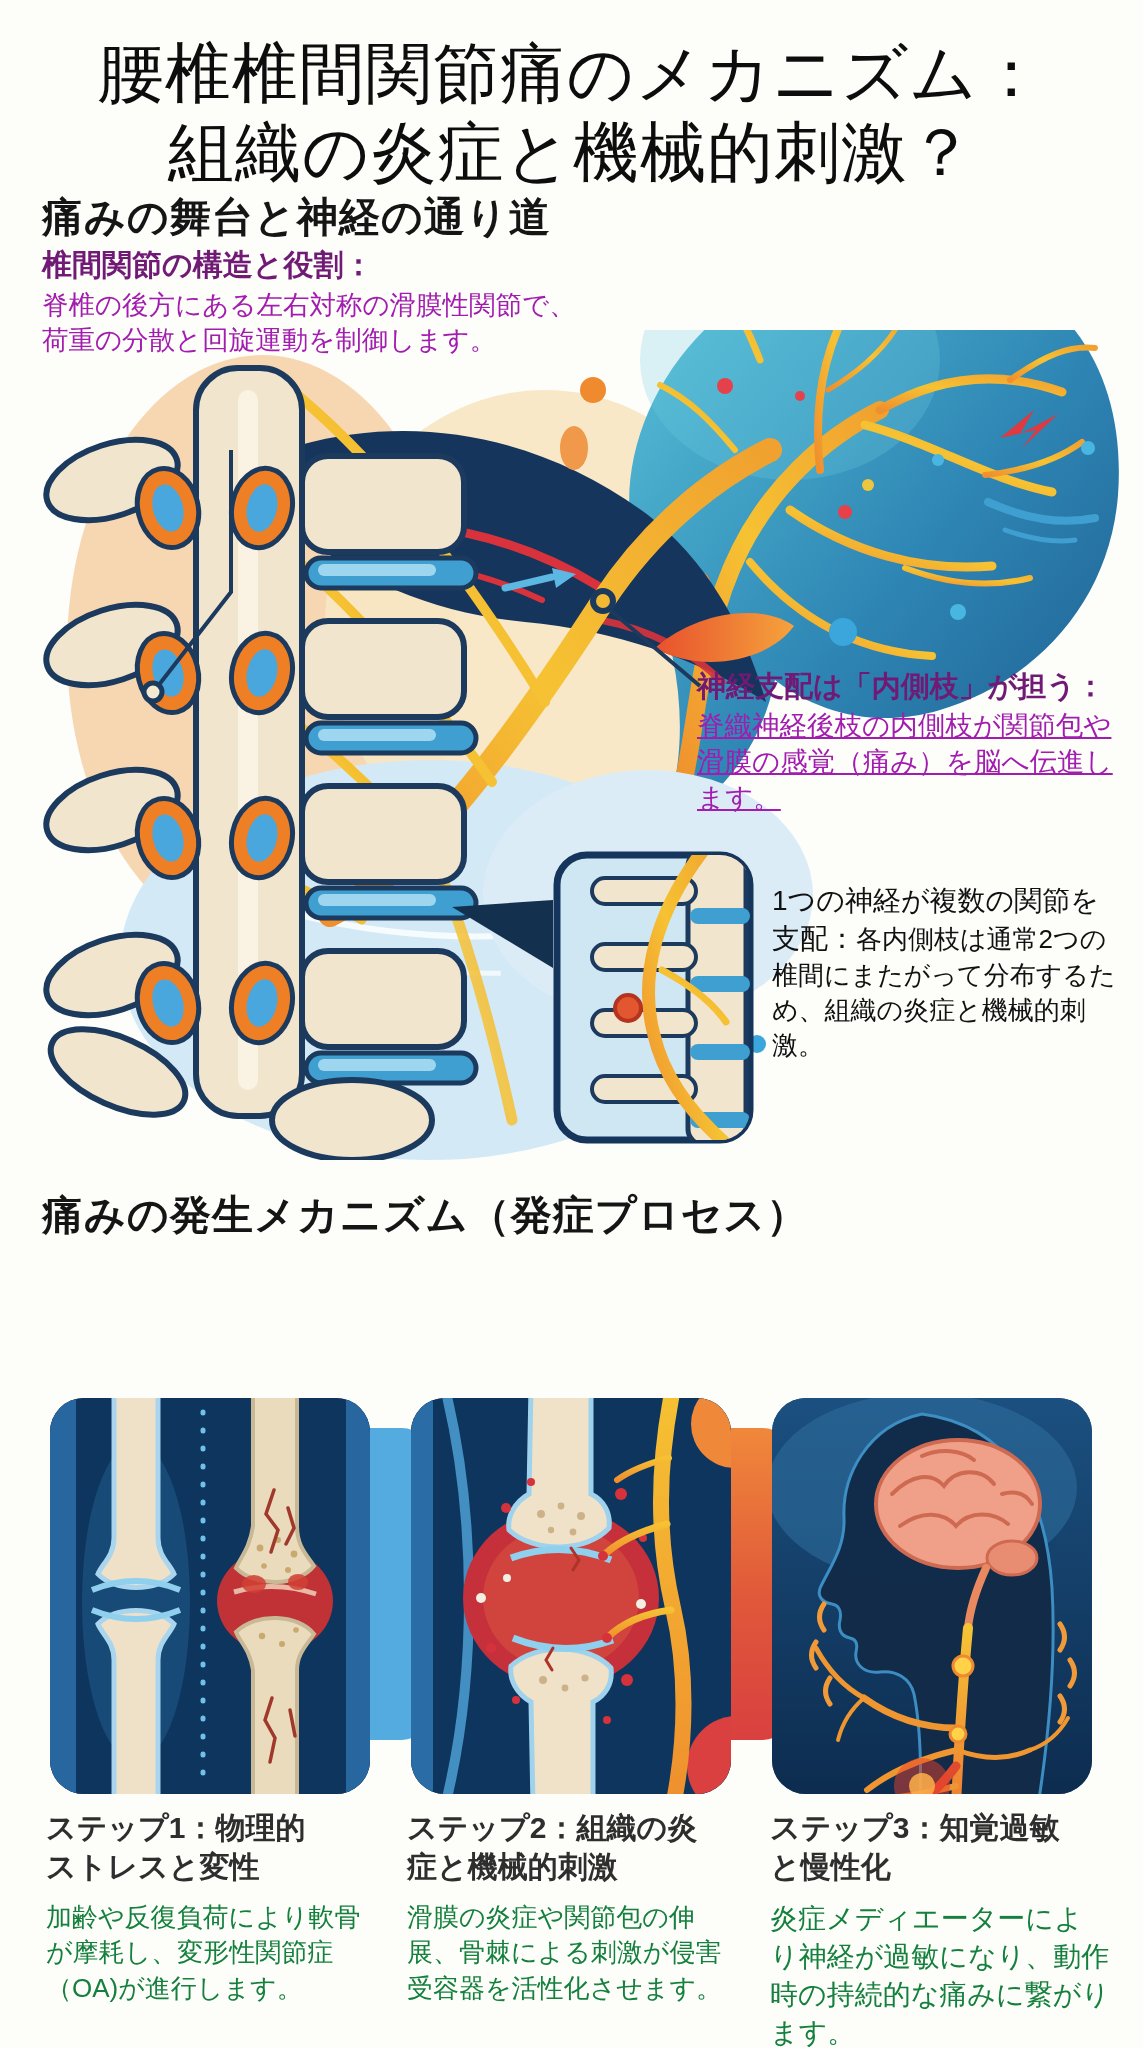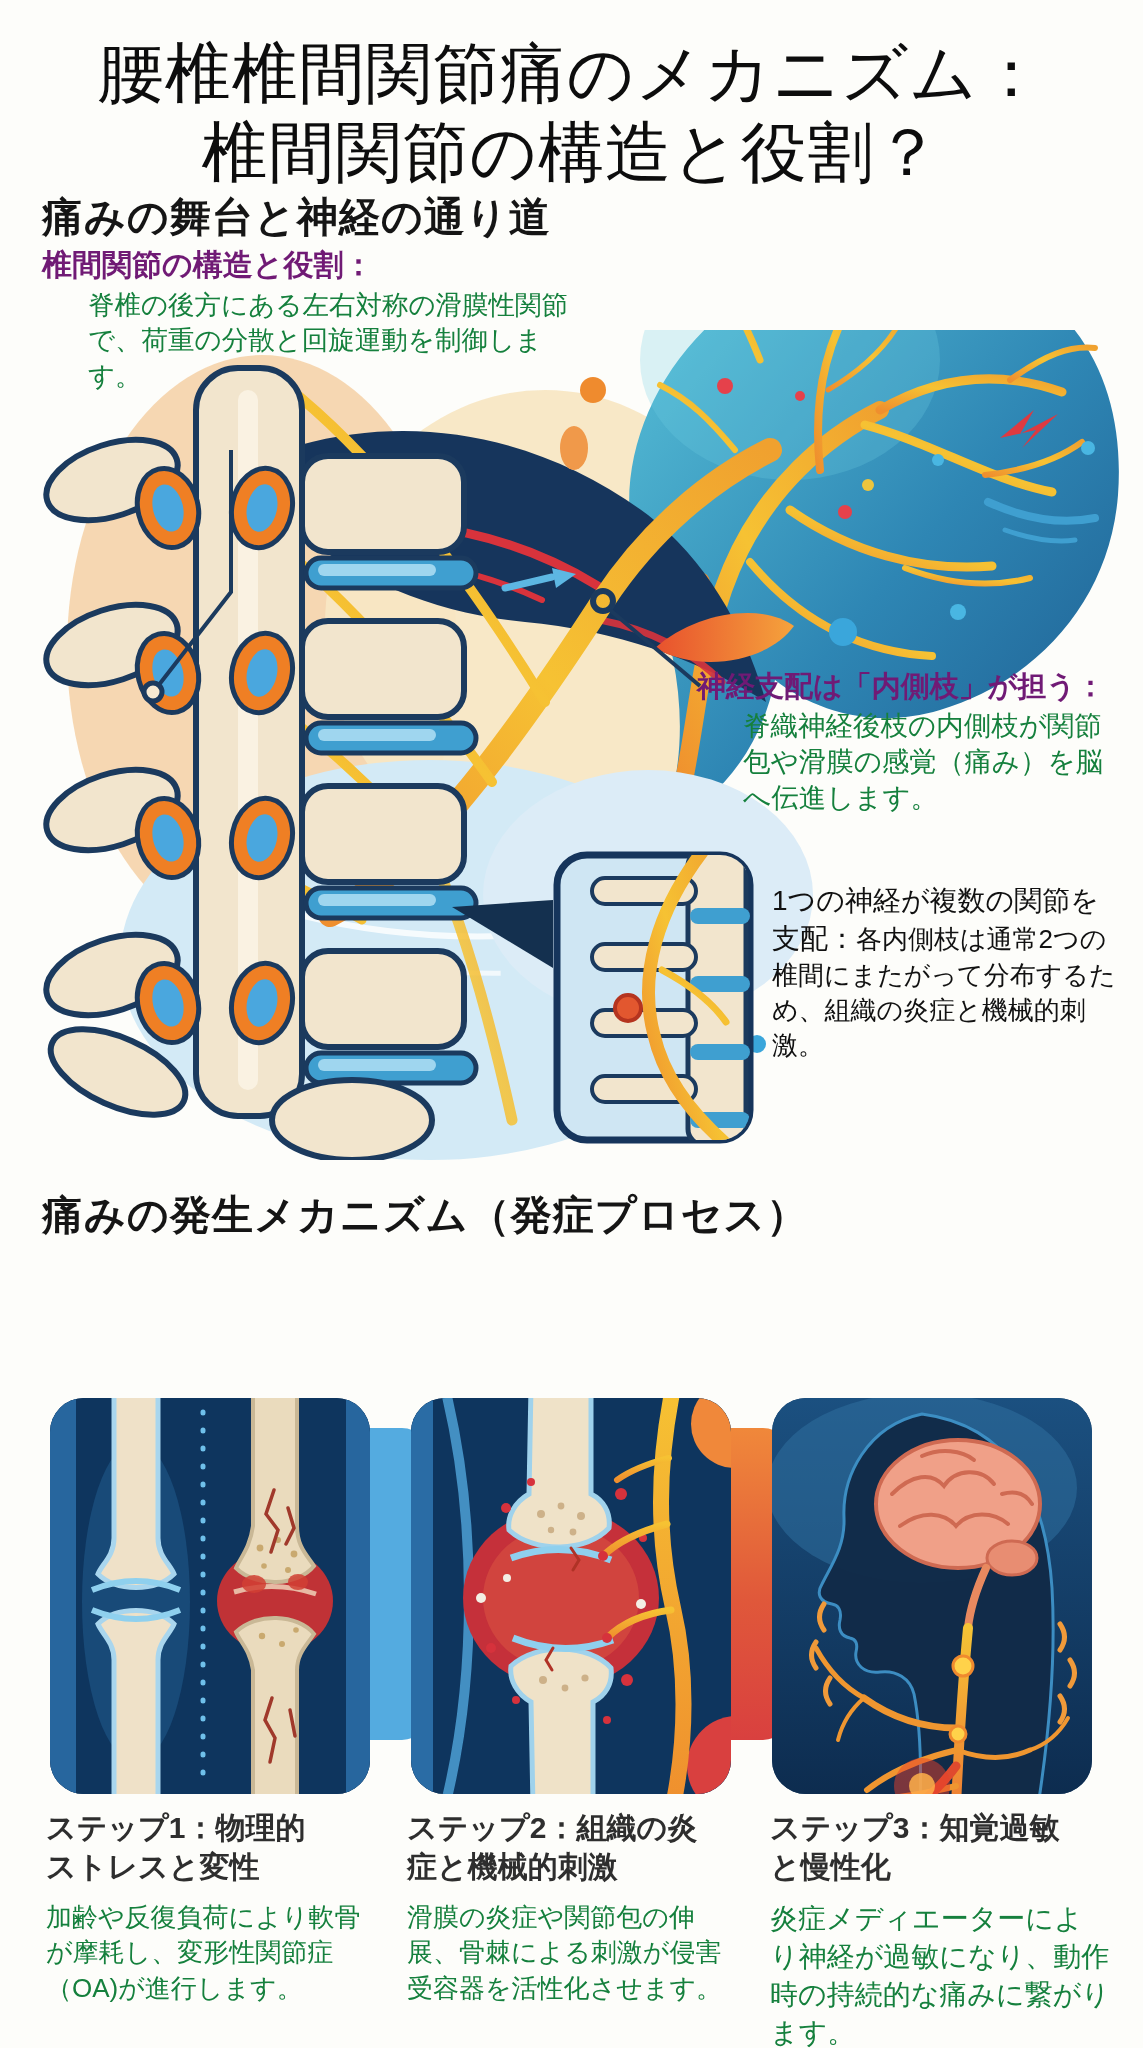--- a/index.html
+++ b/index.html
@@ -15,26 +15,26 @@
     text-align:center;font-size:66px;line-height:1.2;font-weight:400;
     color:#0d0d0d;letter-spacing:1px;
   }
   .sec-heading{
     position:absolute;font-size:41px;font-weight:900;color:#151515;letter-spacing:1px;
   }
   .sec1-heading{top:190px;left:42px;}
   .sec2-heading{top:1188px;left:42px;}
   .note{position:absolute;z-index:3;}
   .note-heading{font-size:30px;font-weight:800;color:#701a75;line-height:1.25;}
-  .note-body{font-size:26px;line-height:1.34;color:#15803d;margin-left:46px;}
+  .note-body{font-size:26px;line-height:1.34;color:#a21caf;}
   .note1{top:246px;left:42px;width:545px;}
   .note1 .note-body{margin-top:4px;font-size:26.5px;}
   .note2{top:668px;left:697px;width:432px;}
   .note2 .note-heading{font-size:29px;}
-  .note2 .note-body{margin-top:4px;font-size:27.5px;line-height:1.3;}
+  .note2 .note-body{margin-top:4px;font-size:27.5px;line-height:1.3;text-decoration:underline;}
   .note3{top:882px;left:772px;width:348px;font-size:26px;line-height:1.35;}
   .note3 b{font-size:28px;font-weight:400;}
   
   .illus{position:absolute;left:0;top:330px;width:1143px;height:830px;z-index:1;}
   
   .flow-tab{position:absolute;z-index:1;border-radius:28px;}
   .tab1{left:330px;top:1428px;width:100px;height:312px;background:#54abe0;}
   .tab2{left:691px;top:1428px;width:100px;height:312px;
         background:linear-gradient(180deg,#f0883a 0%,#e0583a 55%,#d9403f 100%);}
   .panel{
@@ -57,21 +57,21 @@
   .step1 .step-body,.step2 .step-body{width:322px;}
   .step3 .step-body{width:340px;font-size:28px;}
 </style>
 </head>
 <body>
 
 <div class="canvas">
 
   <div class="main-title">
     <div>腰椎椎間関節痛のメカニズム：</div>
-    <div>椎間関節の構造と役割？</div>
+    <div>組織の炎症と機械的刺激？</div>
   </div>
 
   <div class="sec-heading sec1-heading">痛みの舞台と神経の通り道</div>
 
   <div class="note note1">
     <div class="note-heading">椎間関節の構造と役割：</div>
     <div class="note-body">脊椎の後方にある左右対称の滑膜性関節で、荷重の分散と回旋運動を制御します。</div>
   </div>
 
   <div class="note note2">

